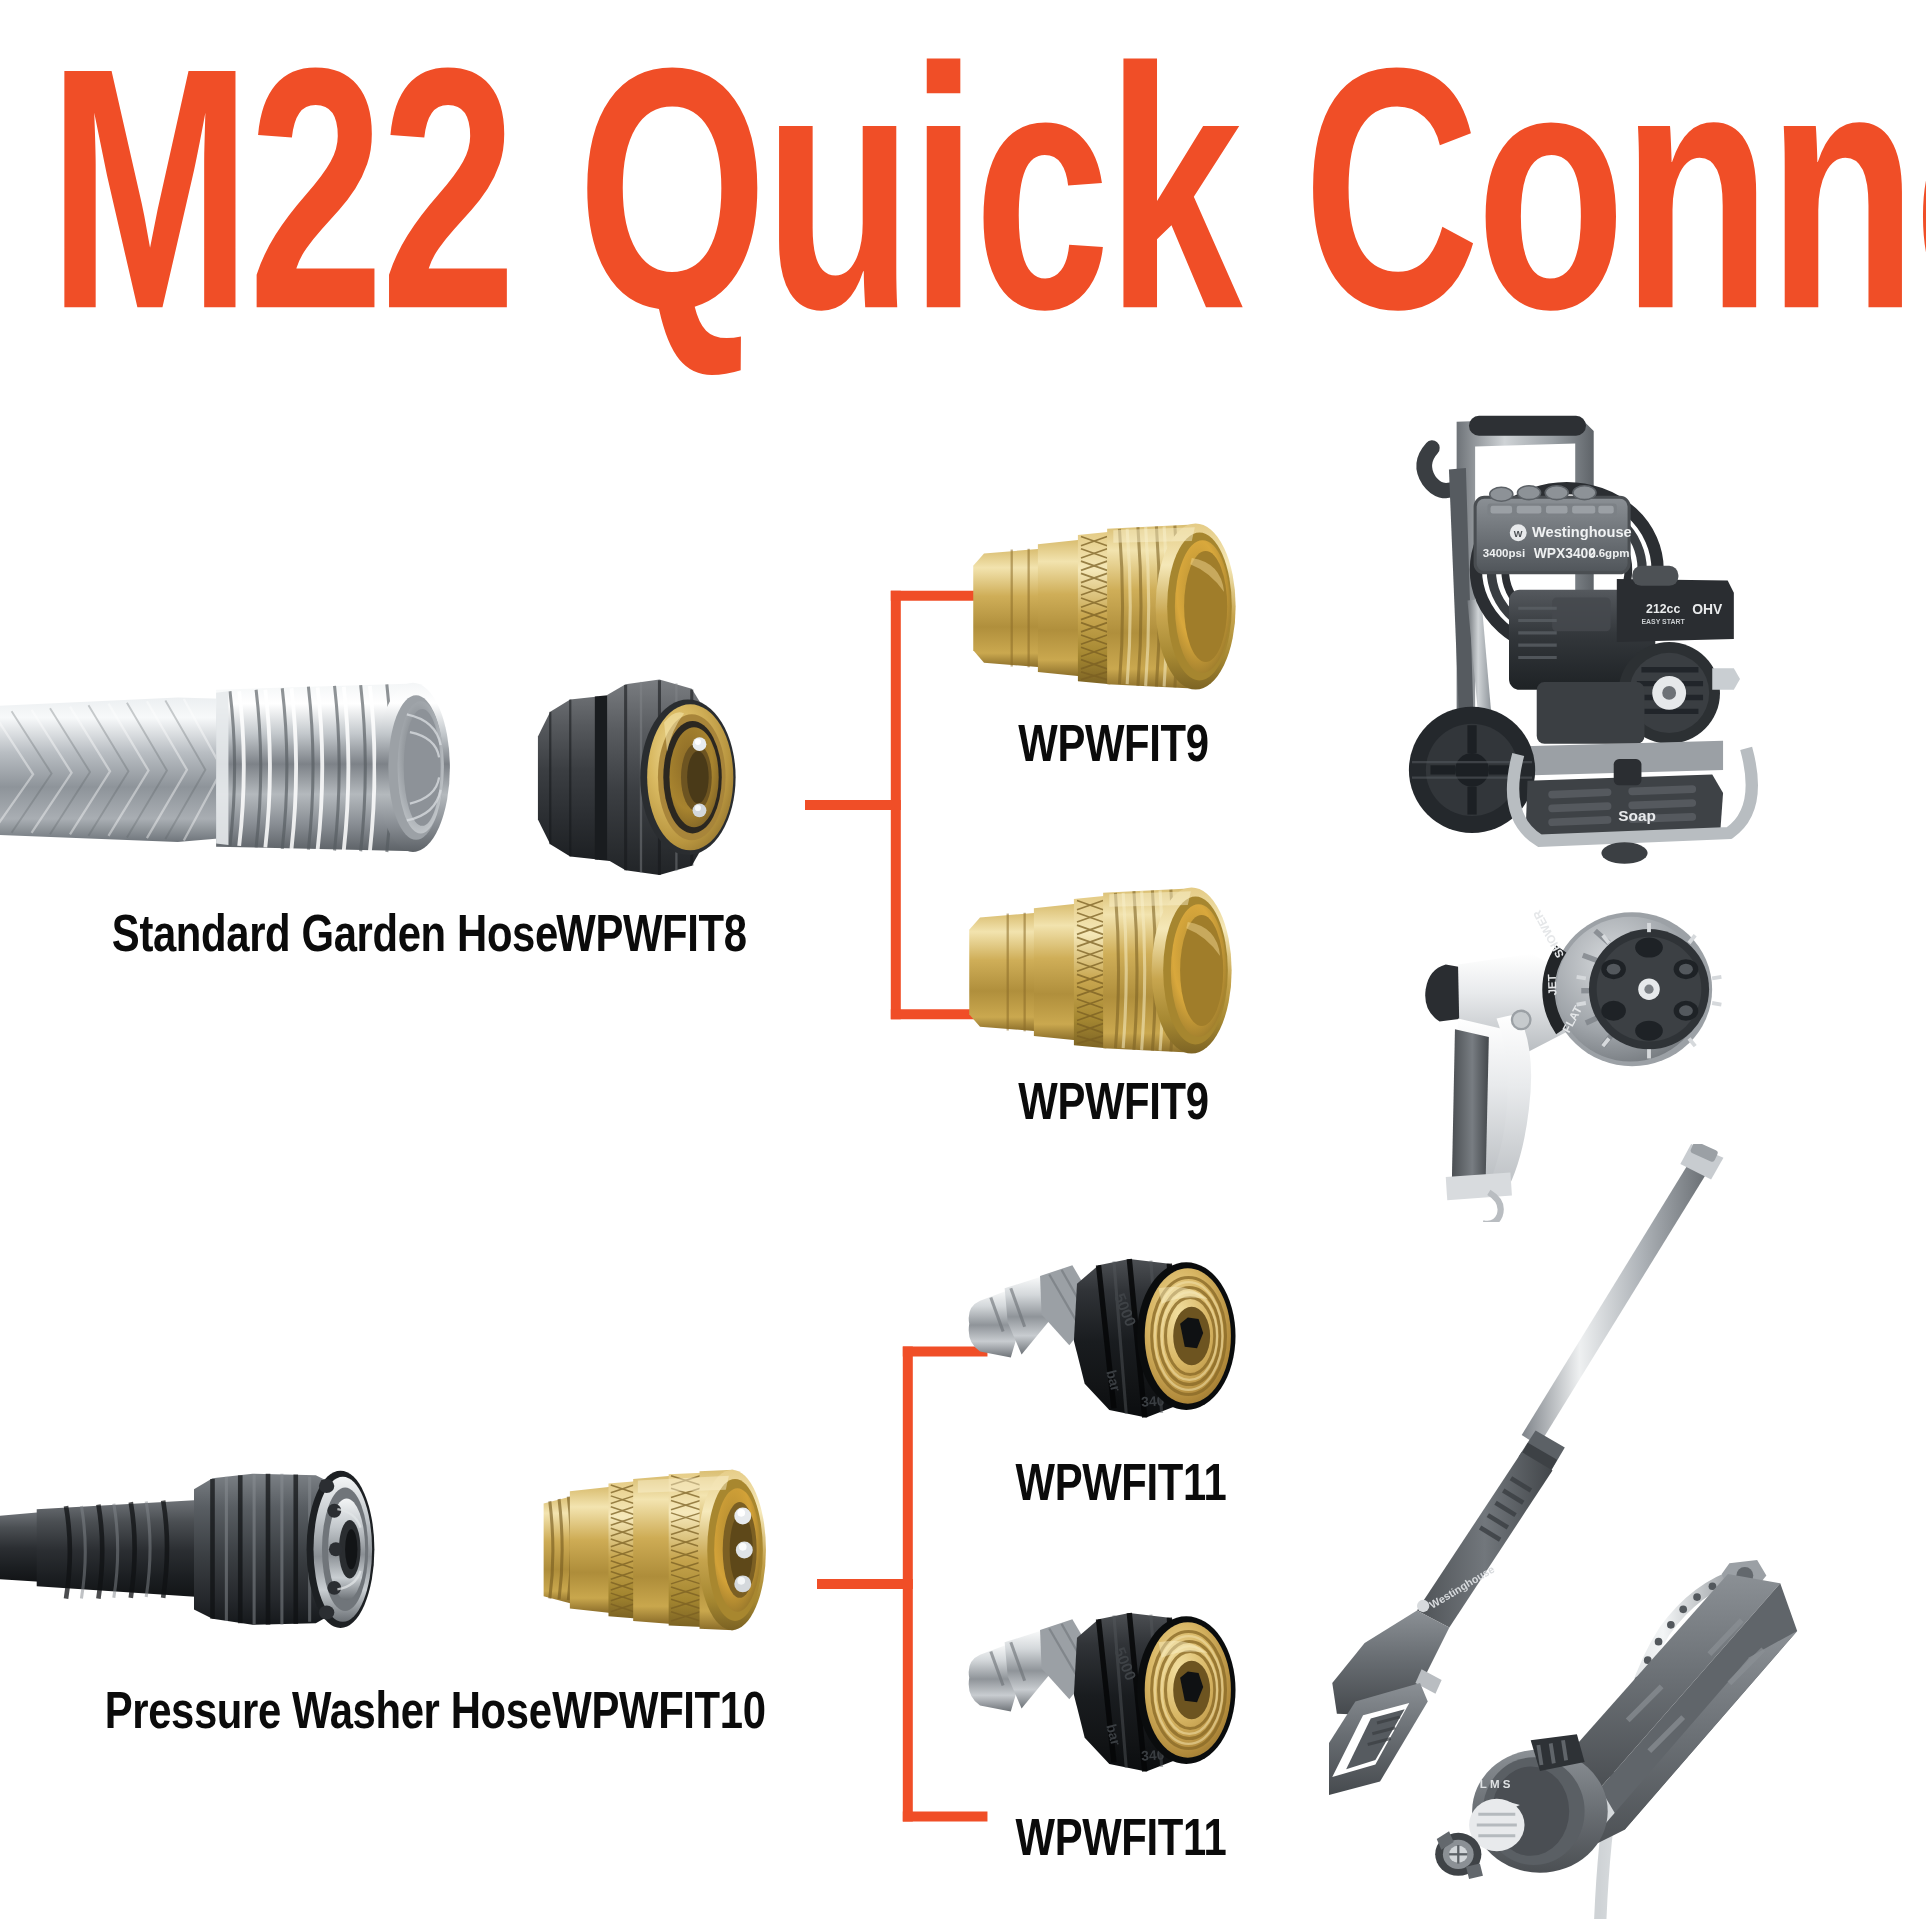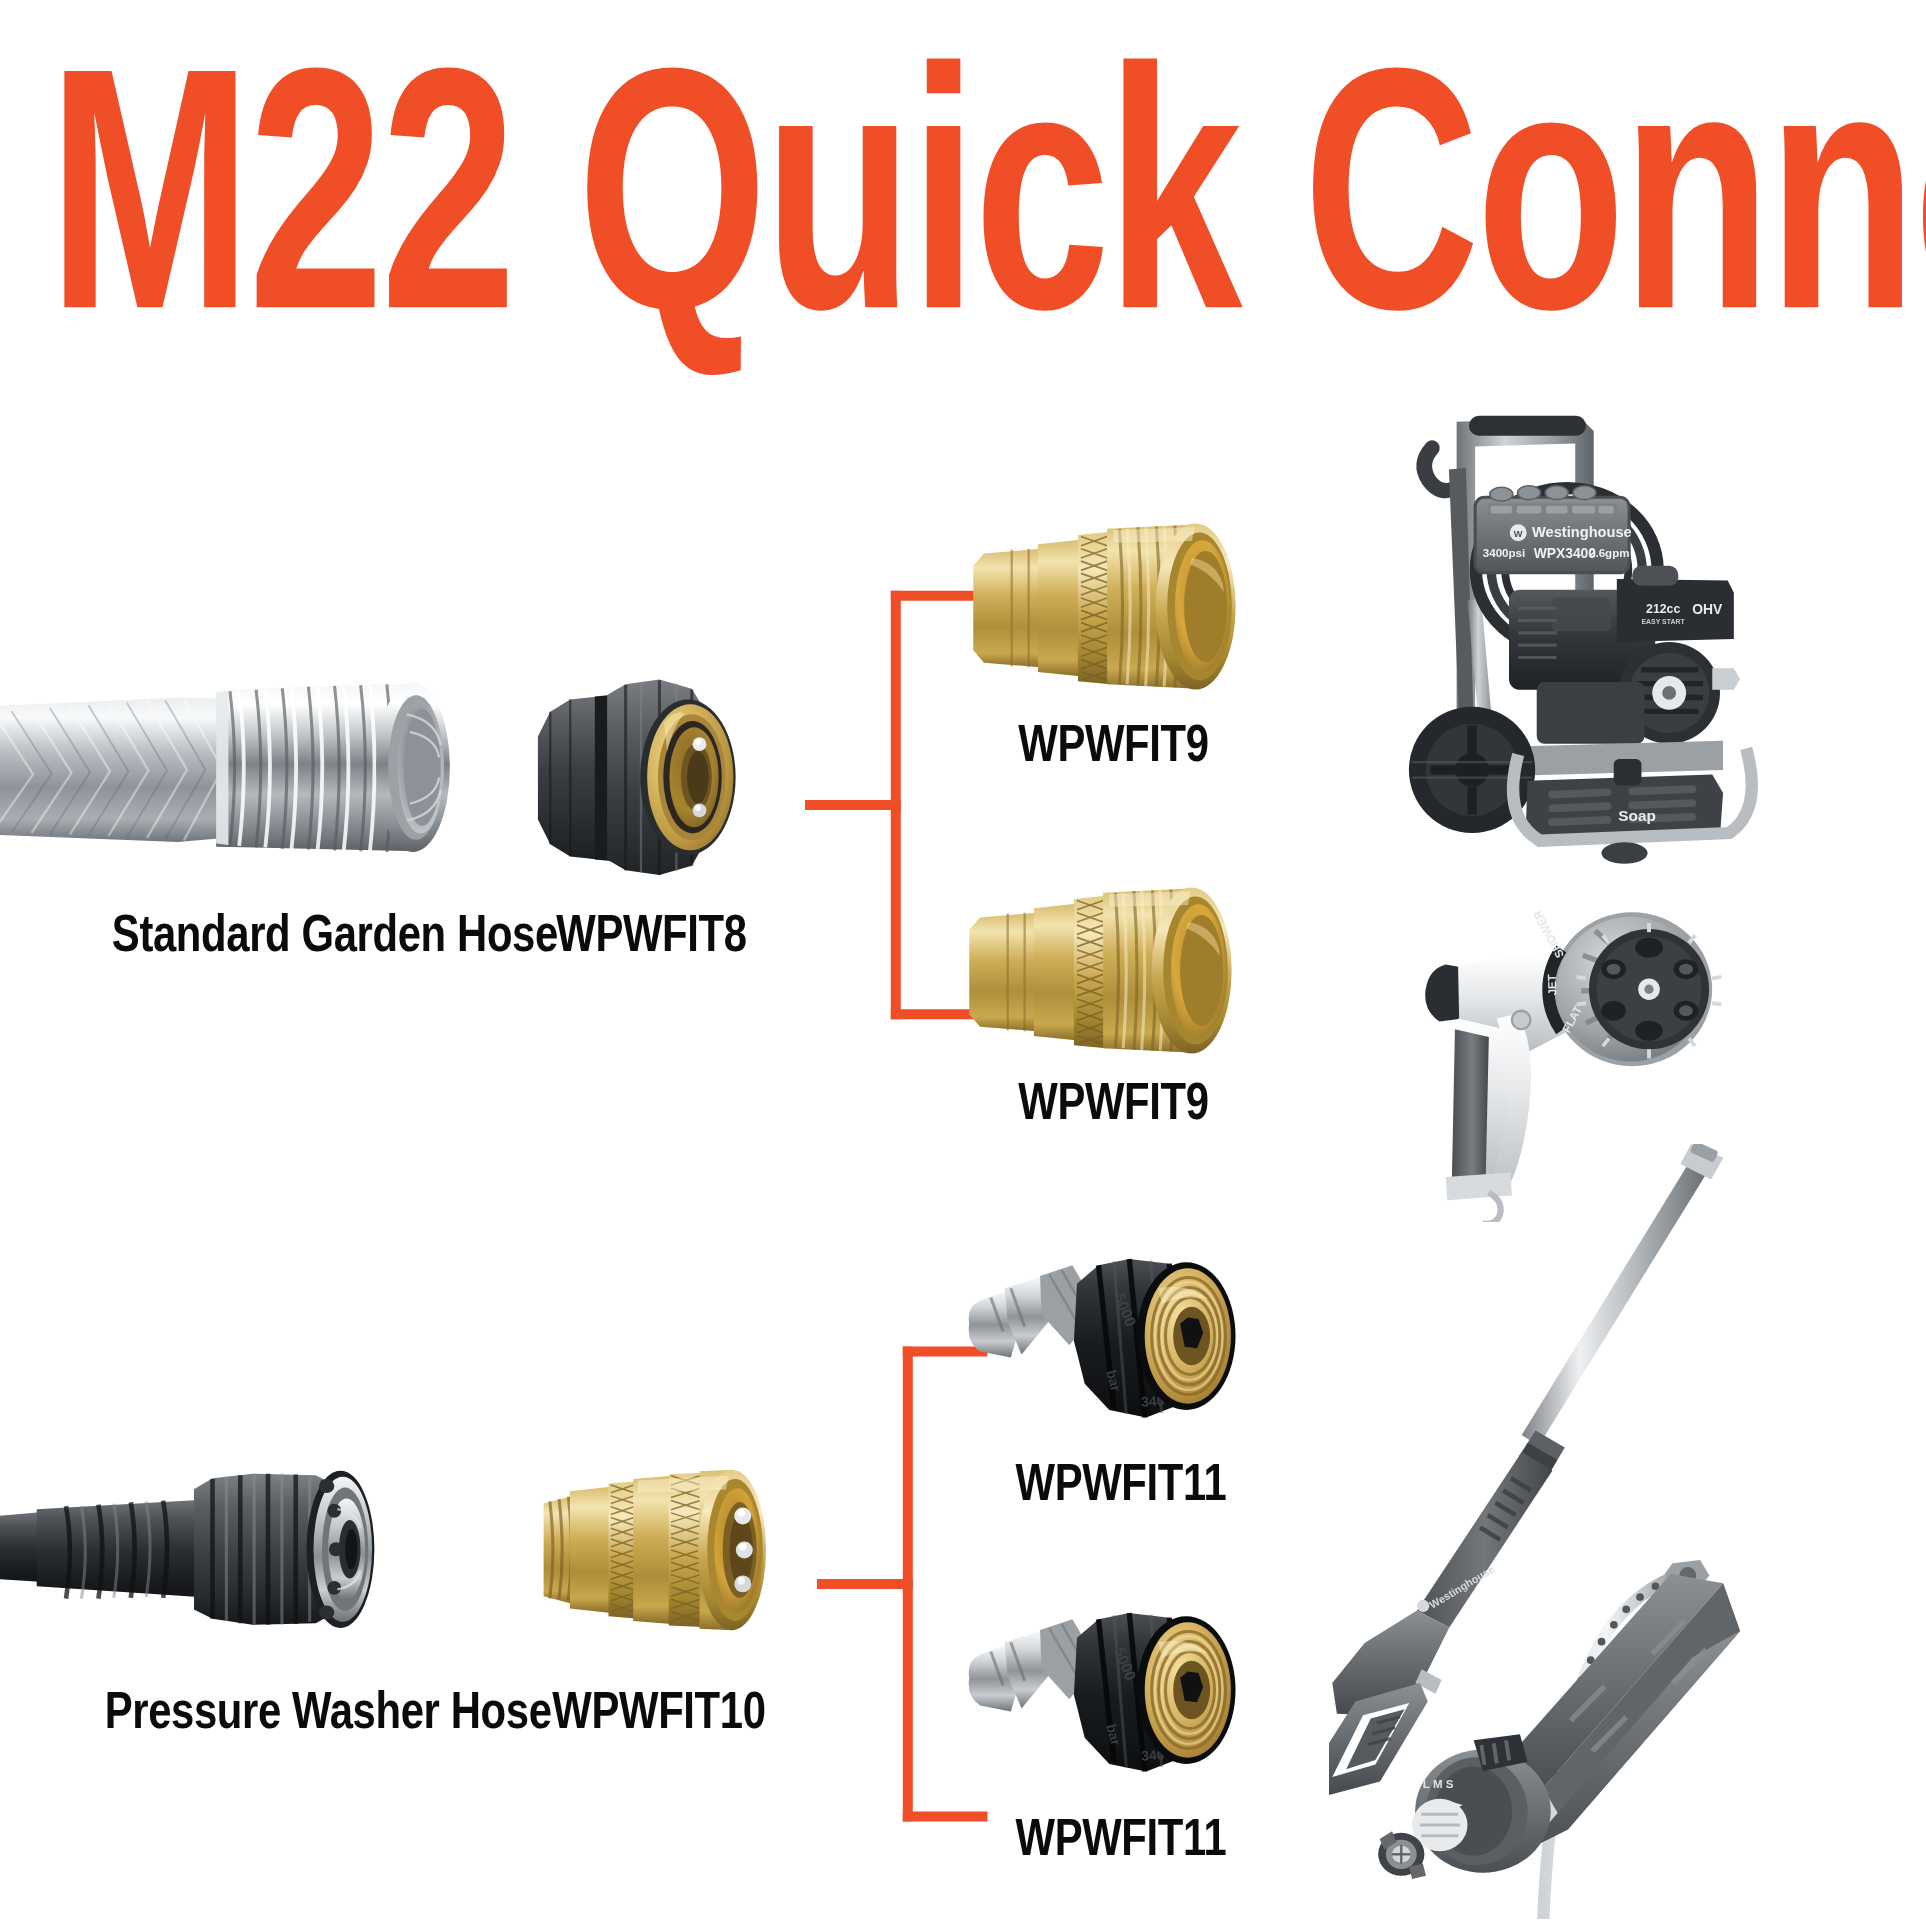--- a/index.html
+++ b/index.html
@@ -952,21 +952,21 @@
 
     <path d="M54 746 L98 734 L60 800 L22 812 Z" fill="#565b60"></path>
     <g stroke="#3a3e42" stroke-width="4" opacity="0.7">
       <path d="M62 752 L92 744"></path>
         <path d="M56 766 L86 758"></path>
       <path d="M50 780 L80 772"></path>
     </g>
   </svg>
 </div>
 
-<div class="prod" style="left:1361px; top:1557px;">
+<div class="prod" style="left:1418px; top:1557px;">
   <svg width="478" height="362" viewBox="0 0 620 470">
     <defs>
       <linearGradient id="sprBase" x1="0" y1="0" x2="0" y2="1">
         <stop offset="0%" stop-color="#8b9095"></stop>
         <stop offset="48%" stop-color="#6b7075"></stop>
         <stop offset="100%" stop-color="#4b4f53"></stop>
       </linearGradient>
       <linearGradient id="sprArm" x1="0" y1="0" x2="1" y2="0">
         <stop offset="0%" stop-color="#cfd3d6"></stop>
         <stop offset="45%" stop-color="#f3f5f6"></stop>

